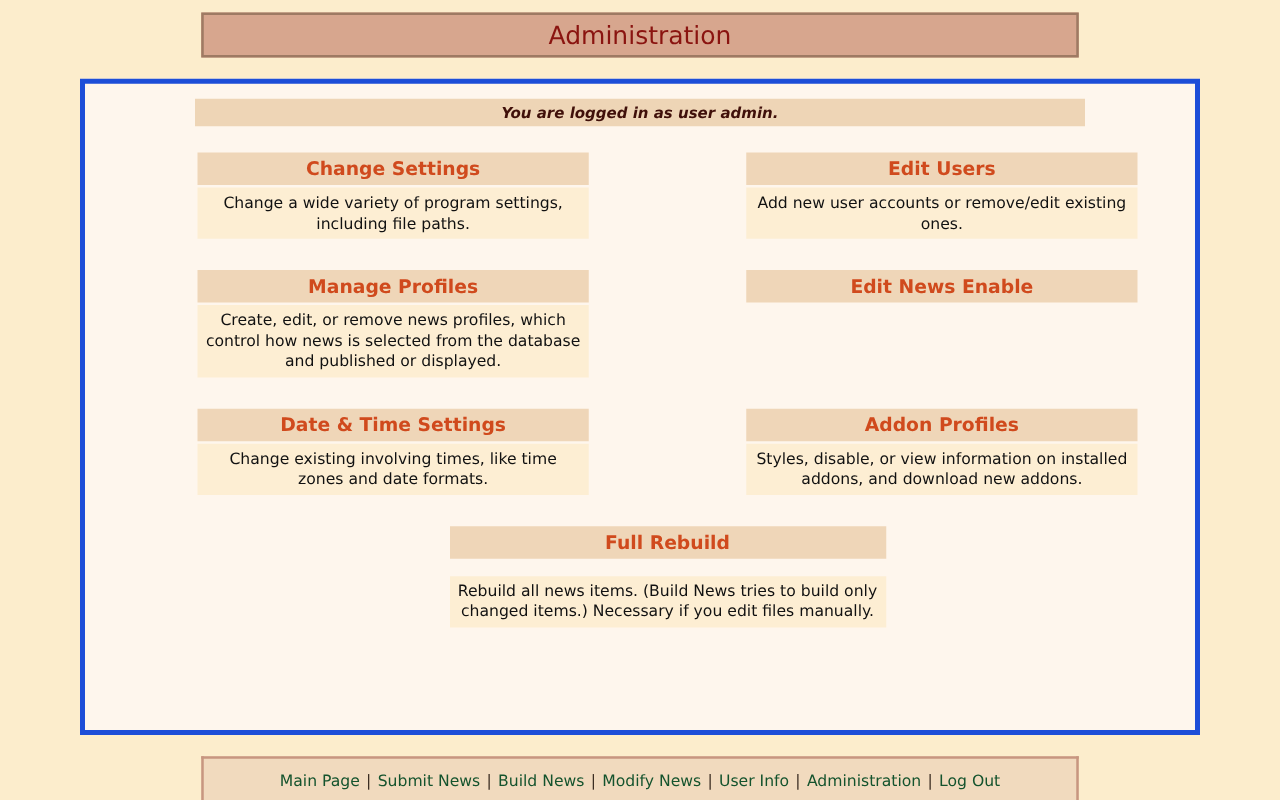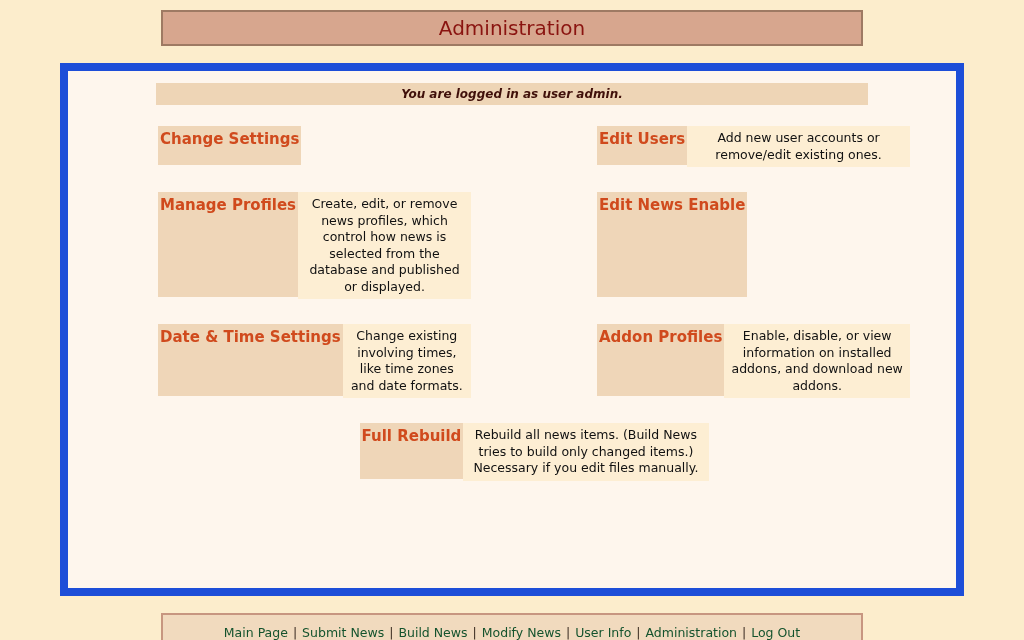--- a/index.html
+++ b/index.html
@@ -26,21 +26,21 @@
     font-size: 20px;
     color: #8a1410;
   }
 
   
   .main-box {
     width: 888px;
     height: 517px;
     margin: 17px auto 0 auto;
     background: #fef6ed;
-    border: 8px solid #1d4ed8;
+    border: 4px solid #1d4ed8;
   }
 
   
   .login-banner {
     width: 712px;
     margin: 12px auto 0 auto;
     background: #eed5b6;
     text-align: center;
     padding: 4px 0;
     font-size: 12px;
@@ -53,27 +53,28 @@
   .cards-grid {
     width: 796px;
     margin: 21px auto 0 auto;
     display: grid;
     grid-template-columns: 357px 357px;
     justify-content: space-between;
     row-gap: 25px;
   }
   .card {
     display: flex;
-    flex-direction: row;
+    flex-direction: column;
     margin-left: 44px;
   }
   .card.full {
     grid-column: 1 / -1;
     justify-self: center;
     width: 349px;
+    gap: 12px;
   }
   .card-header {
     background: #efd6b8;
     text-align: center;
     padding: 4px 2px;
     font-size: 15px;
     font-weight: bold;
     color: #d04a1d;
     margin-bottom: 2px;
     cursor: pointer;
@@ -118,39 +119,40 @@
 <div class="title-bar">Administration</div>
 
 <div class="main-box">
 
   <div class="login-banner">You are logged in as user admin.</div>
 
   <div class="cards-grid">
 
   <div class="card">
     <div class="card-header">Change Settings</div>
+    <div class="card-body">Change a wide variety of program settings, including file paths.</div>
   </div>
       <div class="card">
     <div class="card-header">Edit Users</div>
     <div class="card-body">Add new user accounts or remove/edit existing ones.</div>
   </div>
       <div class="card">
     <div class="card-header">Manage Profiles</div>
     <div class="card-body">Create, edit, or remove news profiles, which control how news is selected from the database and published or displayed.</div>
   </div>
       <div class="card">
     <div class="card-header">Edit News Enable</div>
   </div>
       <div class="card">
     <div class="card-header">Date &amp; Time Settings</div>
     <div class="card-body">Change existing involving times, like time zones and date formats.</div>
   </div>
       <div class="card">
     <div class="card-header">Addon Profiles</div>
-    <div class="card-body">Enable, disable, or view information on installed addons, and download new addons.</div>
+    <div class="card-body">Styles, disable, or view information on installed addons, and download new addons.</div>
   </div>
       <div class="card full">
     <div class="card-header">Full Rebuild</div>
     <div class="card-body">Rebuild all news items. (Build News tries to build only changed items.) Necessary if you edit files manually.</div>
   </div>
     </div>
 
 </div>
 
 <div class="footer-bar">

